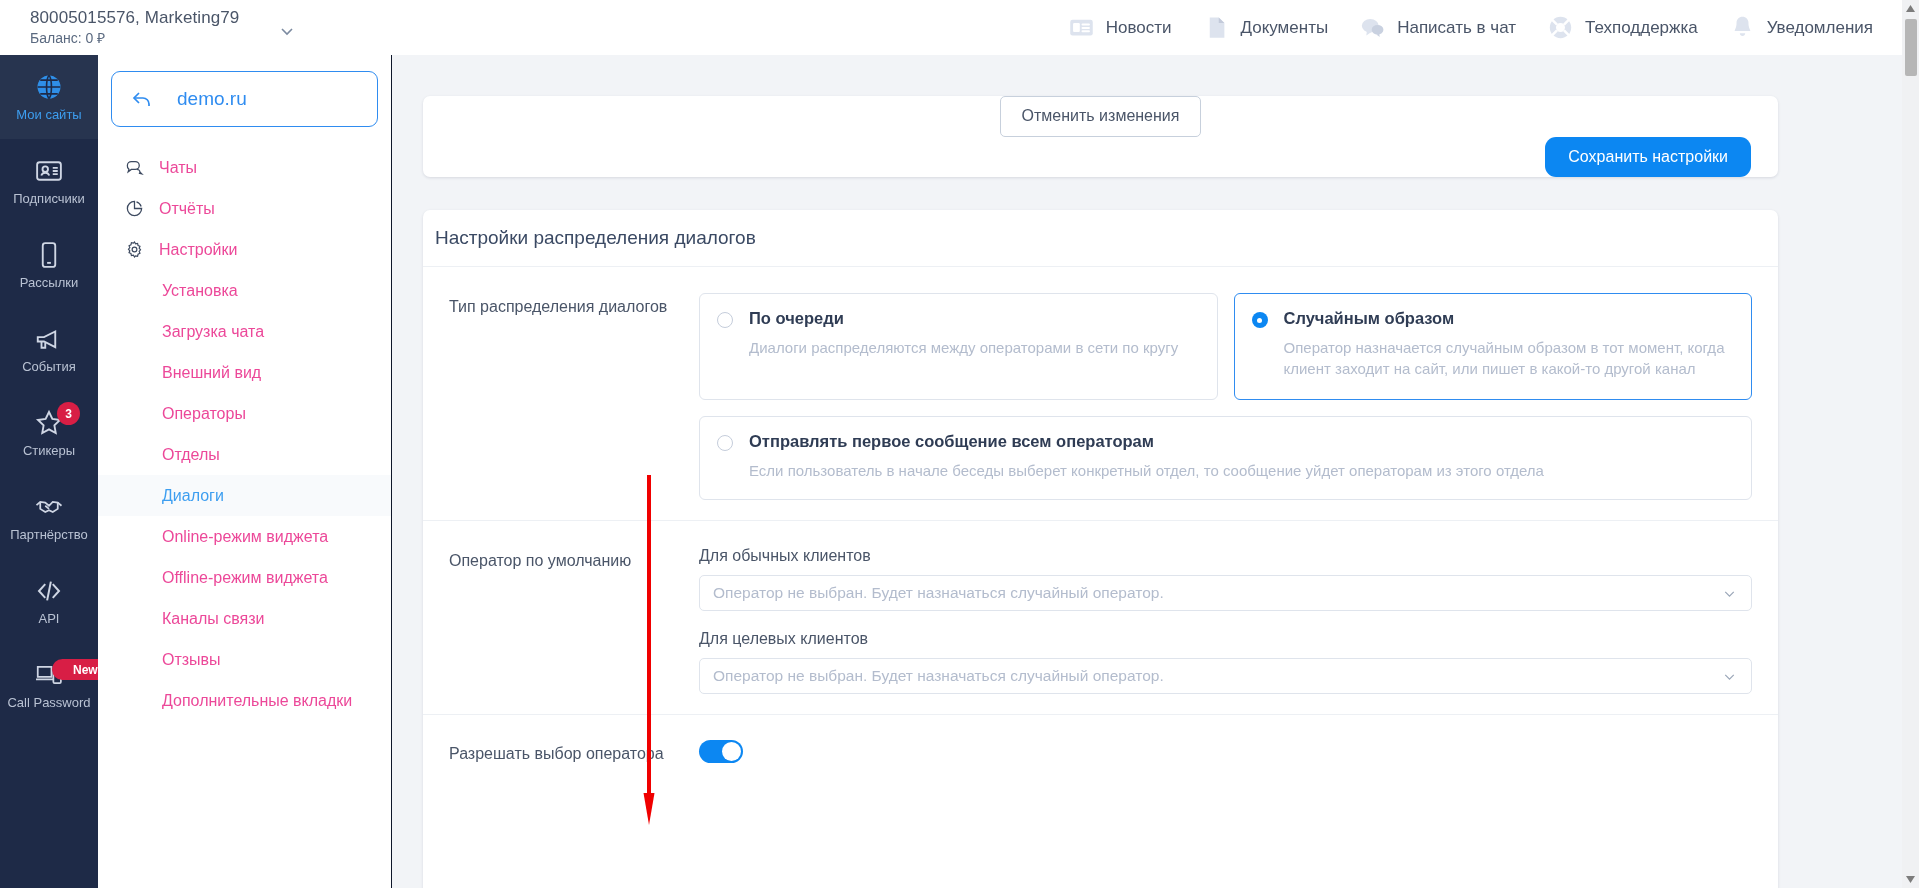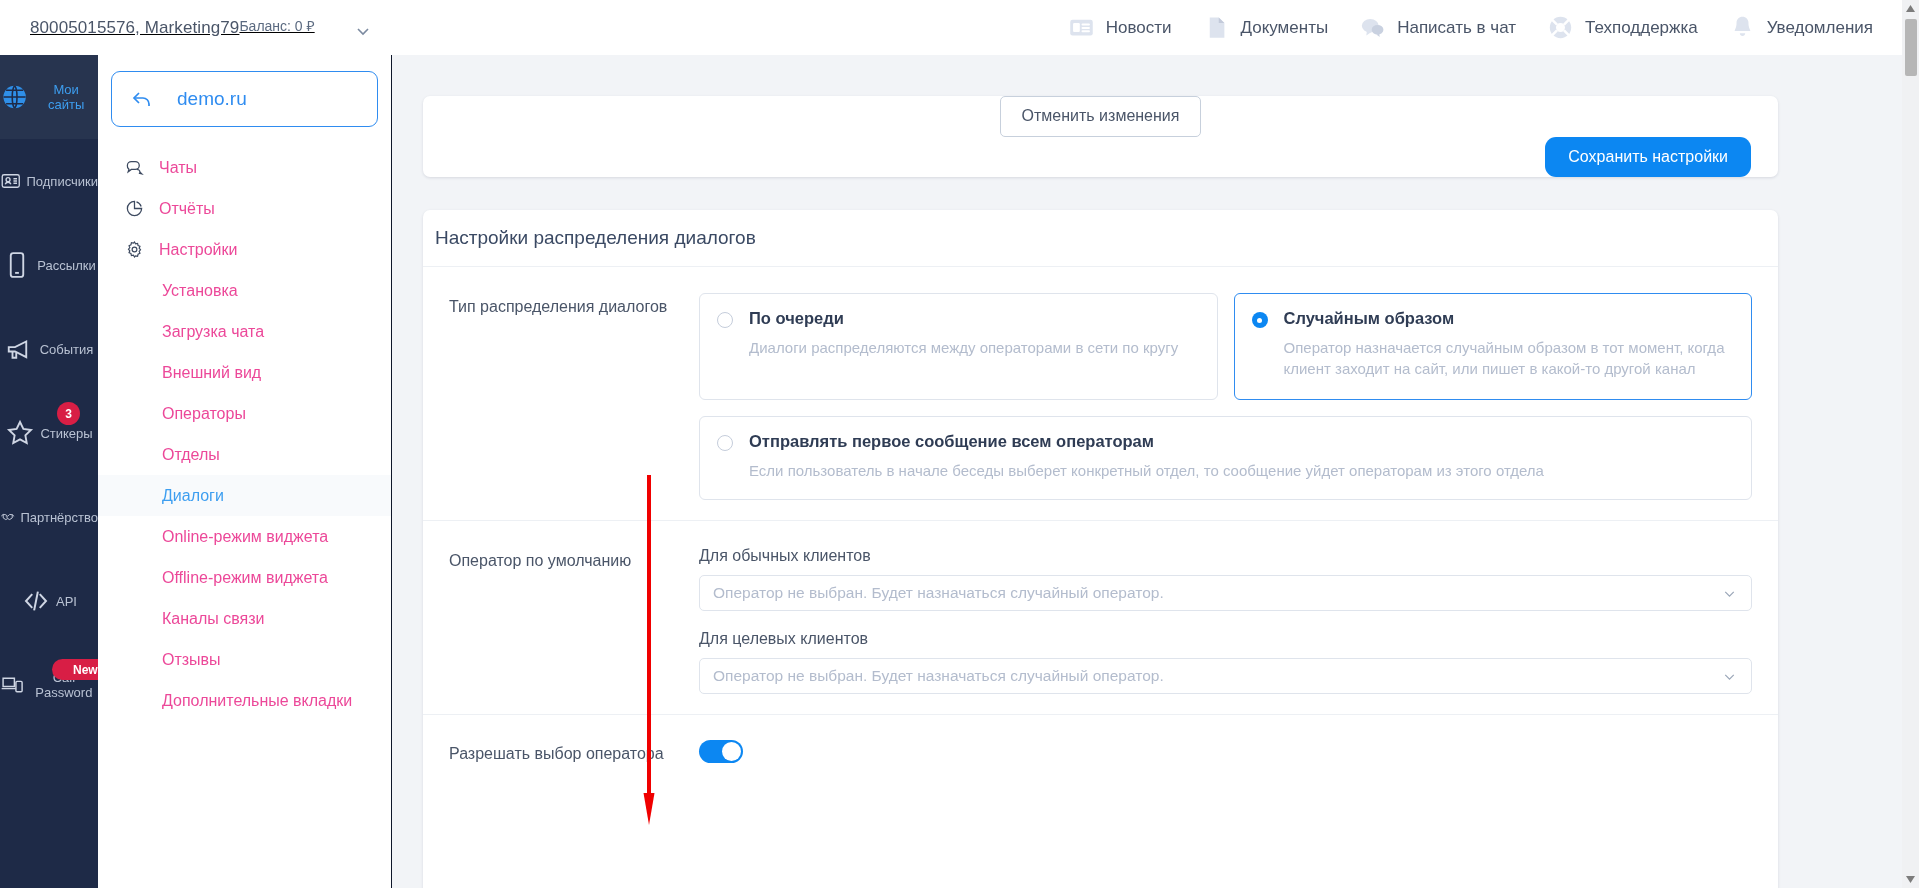--- a/index.html
+++ b/index.html
@@ -15,21 +15,21 @@
     position: absolute; left: 0; top: 0;
     width: 1919px; height: 55px;
     background: #ffffff;
     display: flex; align-items: center;
     z-index: 20;
   }
   .acct {
     margin-left: 30px;
     display: flex; align-items: center;
   }
-  .acct-texts { display: flex; flex-direction: row; text-decoration: underline; }
+  .acct-texts { display: flex; flex-direction: column; }
   .acct-name {
     font-size: 17px; color: #4a5568; line-height: 22px;
     letter-spacing: .1px;
   }
   .acct-balance {
     font-size: 14px; color: #5b6a80; line-height: 19px;
   }
   .acct-caret {
     margin-left: 38px; margin-top: 6px;
     width: 20px; height: 20px;
@@ -51,21 +51,21 @@
 
   
   .rail {
     position: absolute; left: 0; top: 55px;
     width: 98px; height: 833px;
     background: #1e2a47;
     overflow: hidden;
   }
   .rail-item {
     height: 84px;
-    display: flex; flex-direction: row;
+    display: flex; flex-direction: column;
     align-items: center; justify-content: center;
     gap: 5px; cursor: pointer; position: relative;
   }
   .rail-item.active { background: #27344f; }
   .rail-ico { width: 30px; height: 30px; color: #cfd6e4; }
   .rail-ico svg { display: block; width: 100%; height: 100%; }
   .rail-item.active .rail-ico { color: #2f8fe8; }
   .rail-label {
     font-size: 13px; color: #b9c2d3; text-align: center;
     line-height: 15px;

